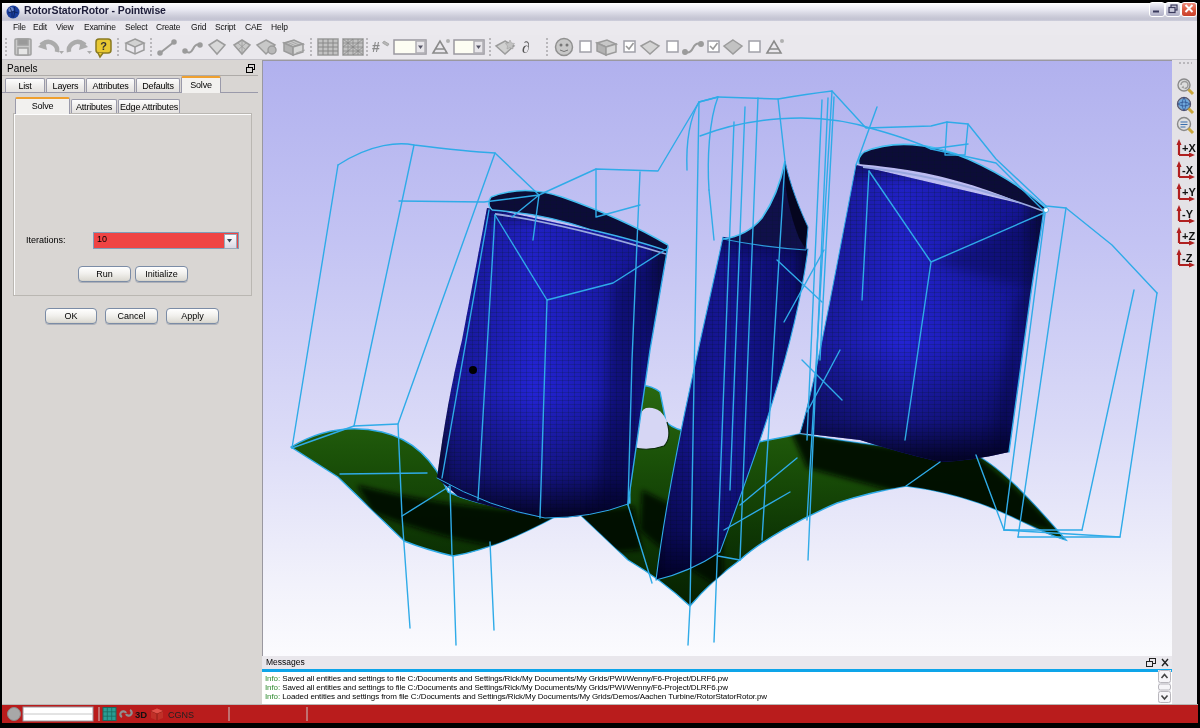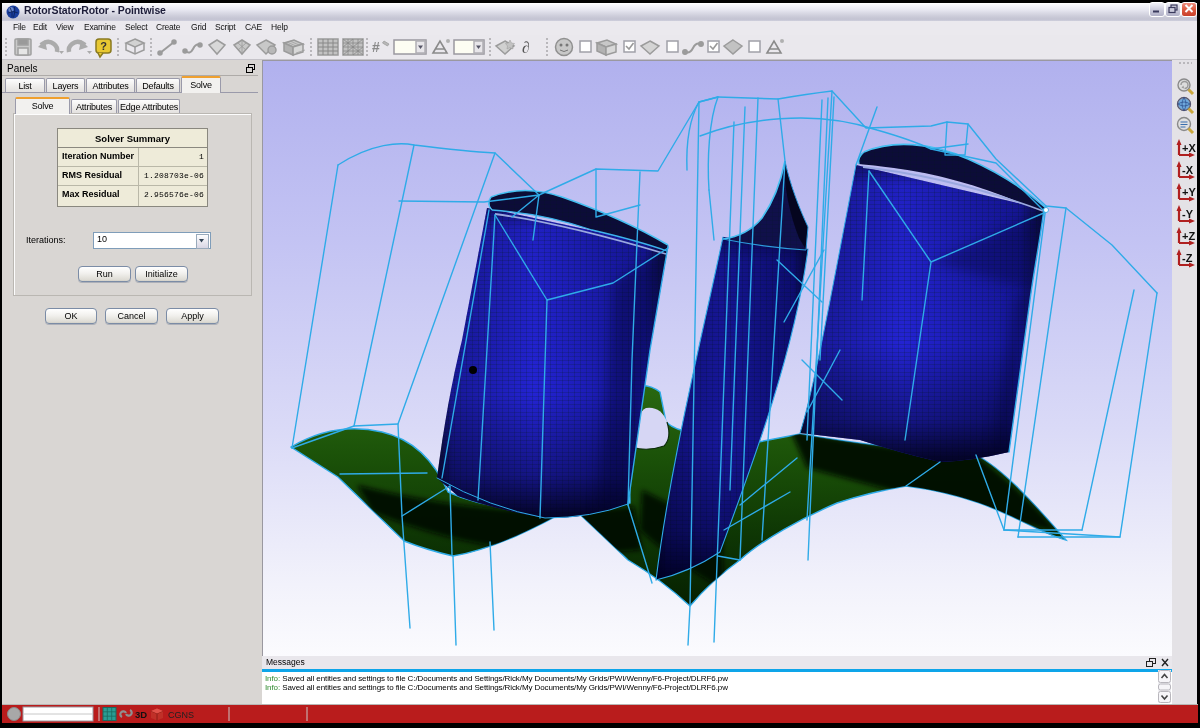--- a/index.html
+++ b/index.html
@@ -40,21 +40,21 @@
 .tlabel{position:absolute;left:4px;font-weight:bold;font-size:9px;}
 .tval{position:absolute;right:3px;font-family:"Liberation Mono",monospace;font-size:8px;letter-spacing:0.2px;}
 #stable .r1{top:19px;height:19px;border-bottom:1px solid #bab8a8;}
 #stable .r2{top:38px;height:19px;border-bottom:1px solid #bab8a8;}
 #stable .r3{top:57px;height:19px;}
 #stable-col{left:80px;top:19px;width:1px;height:58px;background:#bab8a8;}
 
 .xpbtn{position:absolute;box-sizing:border-box;border:1px solid #7b8ca6;border-radius:4px;
   background:linear-gradient(#ffffff,#f2f1ee 45%,#dedcd5 90%,#d2d0c8);
   font-size:9px;color:#000;text-align:center;box-shadow:0 1px 0 rgba(120,130,150,0.45);}
-#spin{left:91px;top:172px;width:118px;height:17px;background:#ffffff;border:1px solid #7f9db9;box-sizing:border-box;font-size:9px;}
+#spin{left:91px;top:172px;width:146px;height:17px;background:#ef4444;border:1px solid #7f9db9;box-sizing:border-box;font-size:9px;}
 #spin-btn{position:absolute;right:1px;top:1px;width:11px;height:13px;border:1px solid #9ab;
   background:linear-gradient(#fefefe,#d8d6e4);}
 
 #viewport{left:262px;top:60px;width:911px;height:596px;box-shadow:inset 1px 1px 0 #9a98a0;
   background:linear-gradient(#b1b1ee,#c3c3f3 30%,#dadaf7 62%,#f2f2fb 88%,#fbfbfe);}
 
 #rtoolbar{left:1172px;top:60px;width:25px;height:644px;background:#e4e2e6;}
 
 #msg-hdr{left:262px;top:656px;width:910px;height:13px;background:#e9e7ec;border-bottom:1px solid #b8b6bc;font-size:8.5px;text-decoration:underline;}
 #msg-body{left:262px;top:669px;width:910px;height:35px;background:#fff;border-top:3px solid #0ea5e9;
@@ -228,36 +228,20 @@
   <div class="tab" style="left:84px;top:18px;width:49px;">Attributes</div>
   <div class="tab" style="left:134px;top:18px;width:44px;">Defaults</div>
   <div class="tab active" style="left:179px;top:16px;width:40px;">Solve</div>
   <div id="tabrow1-line" class="abs" style="top:32px"></div>
 
   <div class="tab active" style="left:13px;top:37px;width:55px;">Solve</div>
   <div class="tab" style="left:69px;top:39px;width:46px;">Attributes</div>
   <div class="tab" style="left:116px;top:39px;width:62px;">Edge Attributes</div>
 
   <div id="grpframe" class="abs"></div>
-  <div id="stable" class="abs">
-    <div class="trow hdr">Solver Summary</div>
-    <div class="trow r1">
-        <span class="tlabel" style="top:3px">Iteration Number</span>
-        <span class="tval" style="top:4px">1</span>
-      </div>
-    <div class="trow r2">
-        <span class="tlabel" style="top:3px">RMS Residual</span>
-        <span class="tval" style="top:4px">1.208703e-06</span>
-      </div>
-    <div class="trow r3">
-        <span class="tlabel" style="top:3px">Max Residual</span>
-        <span class="tval" style="top:4px">2.956576e-06</span>
-      </div>
-    <div id="stable-col" class="abs"></div>
-  </div>
   <span class="abs" style="left:24px;top:175px;font-size:9px">Iterations:</span>
   <div id="spin" class="abs">
     <span style="position:absolute;left:3px;top:1px">10</span>
     <div id="spin-btn"><svg width="9" height="11">
           <path d="M2 4 L7 4 L4.5 7.5 Z" fill="#345"></path>
         </svg></div>
   </div>
   <div class="xpbtn" style="left:76px;top:206px;width:53px;height:16px;line-height:15px;">Run</div>
   <div class="xpbtn" style="left:133px;top:206px;width:53px;height:16px;line-height:15px;">Initialize</div>
   <div class="xpbtn" style="left:43px;top:248px;width:52px;height:16px;line-height:15px;">OK</div>
@@ -499,20 +483,21 @@
  </g>
 </svg>
 </div>
 
 <div id="msg-hdr" class="abs">
     <span style="position:absolute;left:4px;top:1px">Messages</span>
   </div>
 <div id="msg-body" class="abs">
   <div style="position:absolute;left:3px;top:2px"><span class="info">Info:</span> Saved all entities and settings to file C:/Documents and Settings/Rick/My Documents/My Grids/PWI/Wenny/F6-Project/DLRF6.pw</div>
   <div style="position:absolute;left:3px;top:11px"><span class="info">Info:</span> Saved all entities and settings to file C:/Documents and Settings/Rick/My Documents/My Grids/PWI/Wenny/F6-Project/DLRF6.pw</div>
+  <div style="position:absolute;left:3px;top:20px"><span class="info">Info:</span> Loaded entities and settings from file C:/Documents and Settings/Rick/My Documents/My Grids/Demos/Aachen Turbine/RotorStatorRotor.pw</div>
 </div>
 
 <div id="statusbar" class="abs">
 <svg width="1195" height="18" viewBox="0 0 1195 18">
  <circle cx="12" cy="9" r="6.5" fill="#a8a8a8" stroke="#8a8a8a"></circle>
  <rect x="21" y="2" width="70" height="14" fill="#fff" stroke="#9a98a0"></rect>
  <path d="M21 9 h70" stroke="#c8c8c8"></path>
  <rect x="101" y="2.5" width="13" height="13" fill="#2a9d94" stroke="#1a6a60"></rect>
  <path d="M101 6.8 h13 M101 11.2 h13 M105.3 2.5 v13 M109.7 2.5 v13" stroke="#1a6a60" stroke-width="0.8"></path>
  <g stroke="#909090" stroke-width="2.2" fill="none">

